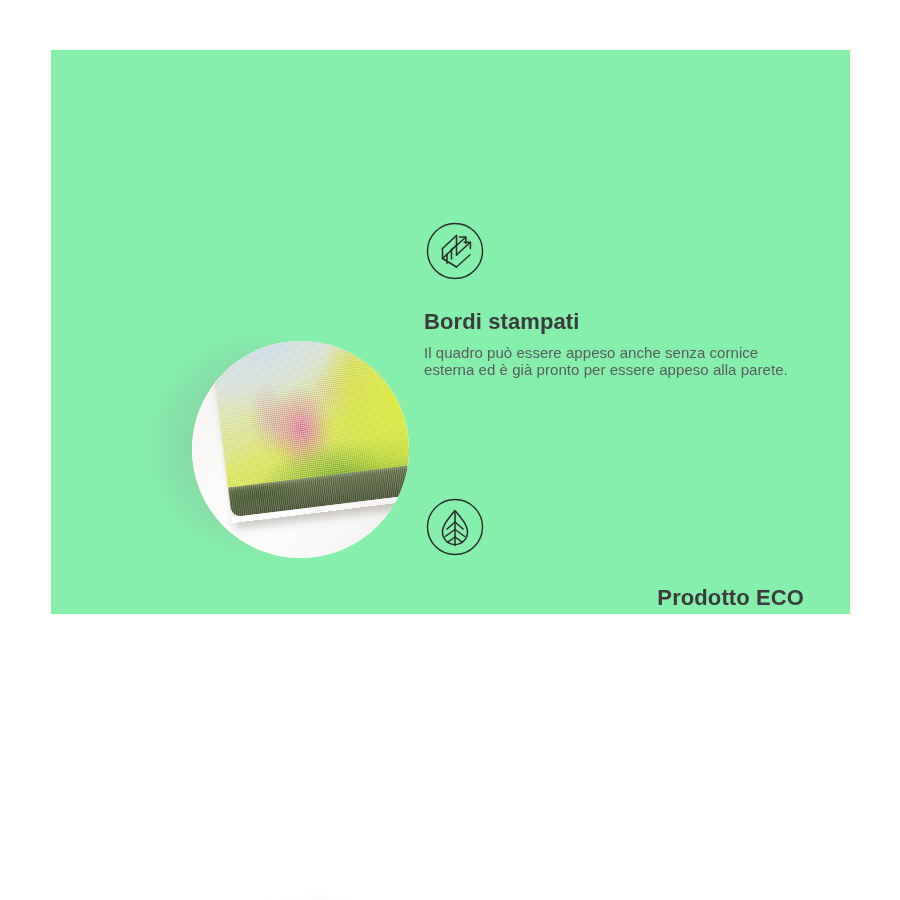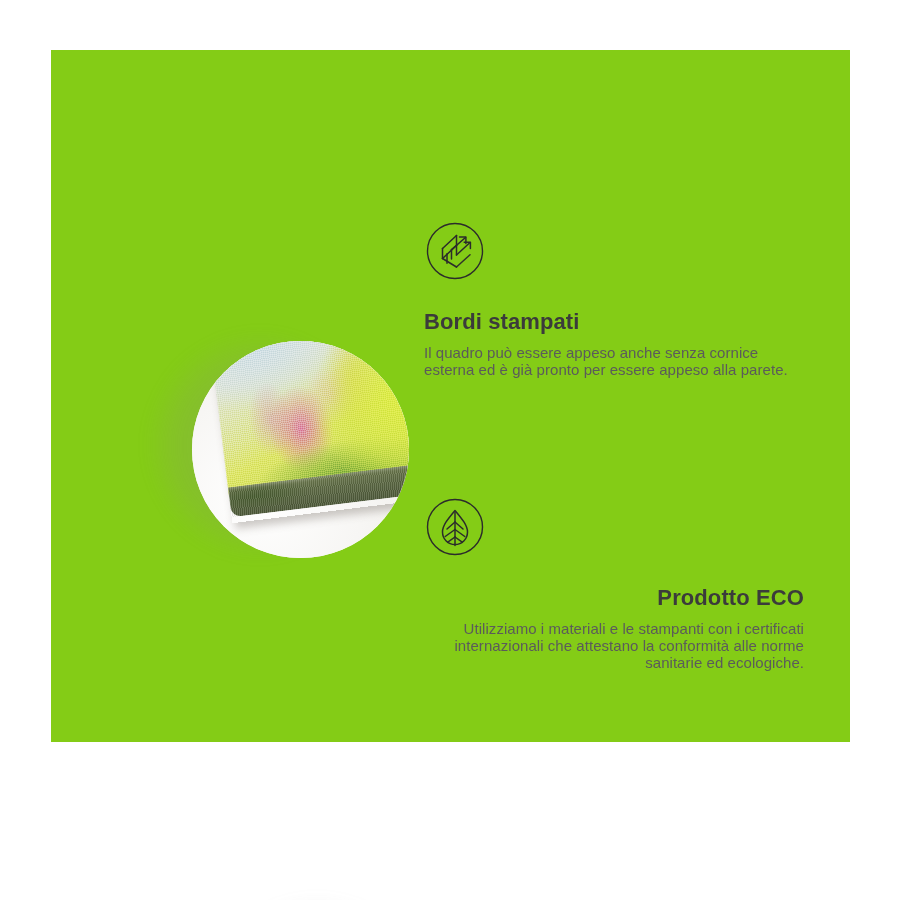--- a/index.html
+++ b/index.html
@@ -22,22 +22,22 @@
     height: 900px;
     background: #ffffff;
   }
 
   
   #content-panel {
     position: absolute;
     left: 51px;
     top: 50px;
     width: 799px;
-    height: 692px;
-    background: #84cc16;
+    height: 564px;
+    background: #86efac;
   }
 
   .feature-block {
     position: absolute;
     left: 0;
     width: 799px;
   }
   #feature-edges  { top: 130px; height: 300px; }
   #feature-eco    { top: 410px; height: 300px; text-align: right; }
 
@@ -240,18 +240,17 @@
             <path d="M29 24.0 L37.0 31.0"></path>
             <path d="M29 31.5 L19.2 38.5"></path>
             <path d="M29 31.5 L38.8 38.5"></path>
             <path d="M29 39.0 L21.8 44.2"></path>
             <path d="M29 39.0 L36.2 44.2"></path>
           </svg>
         </span>
 
         <h2 class="feature-title">Prodotto ECO</h2>
 
-        <p class="feature-desc">Utilizziamo i materiali e le stampanti con i certificati internazionali che attestano la conformità alle norme sanitarie ed ecologiche.</p>
       </div>
     </section>
 
   </div>
 </div>
 
 </body></html>

